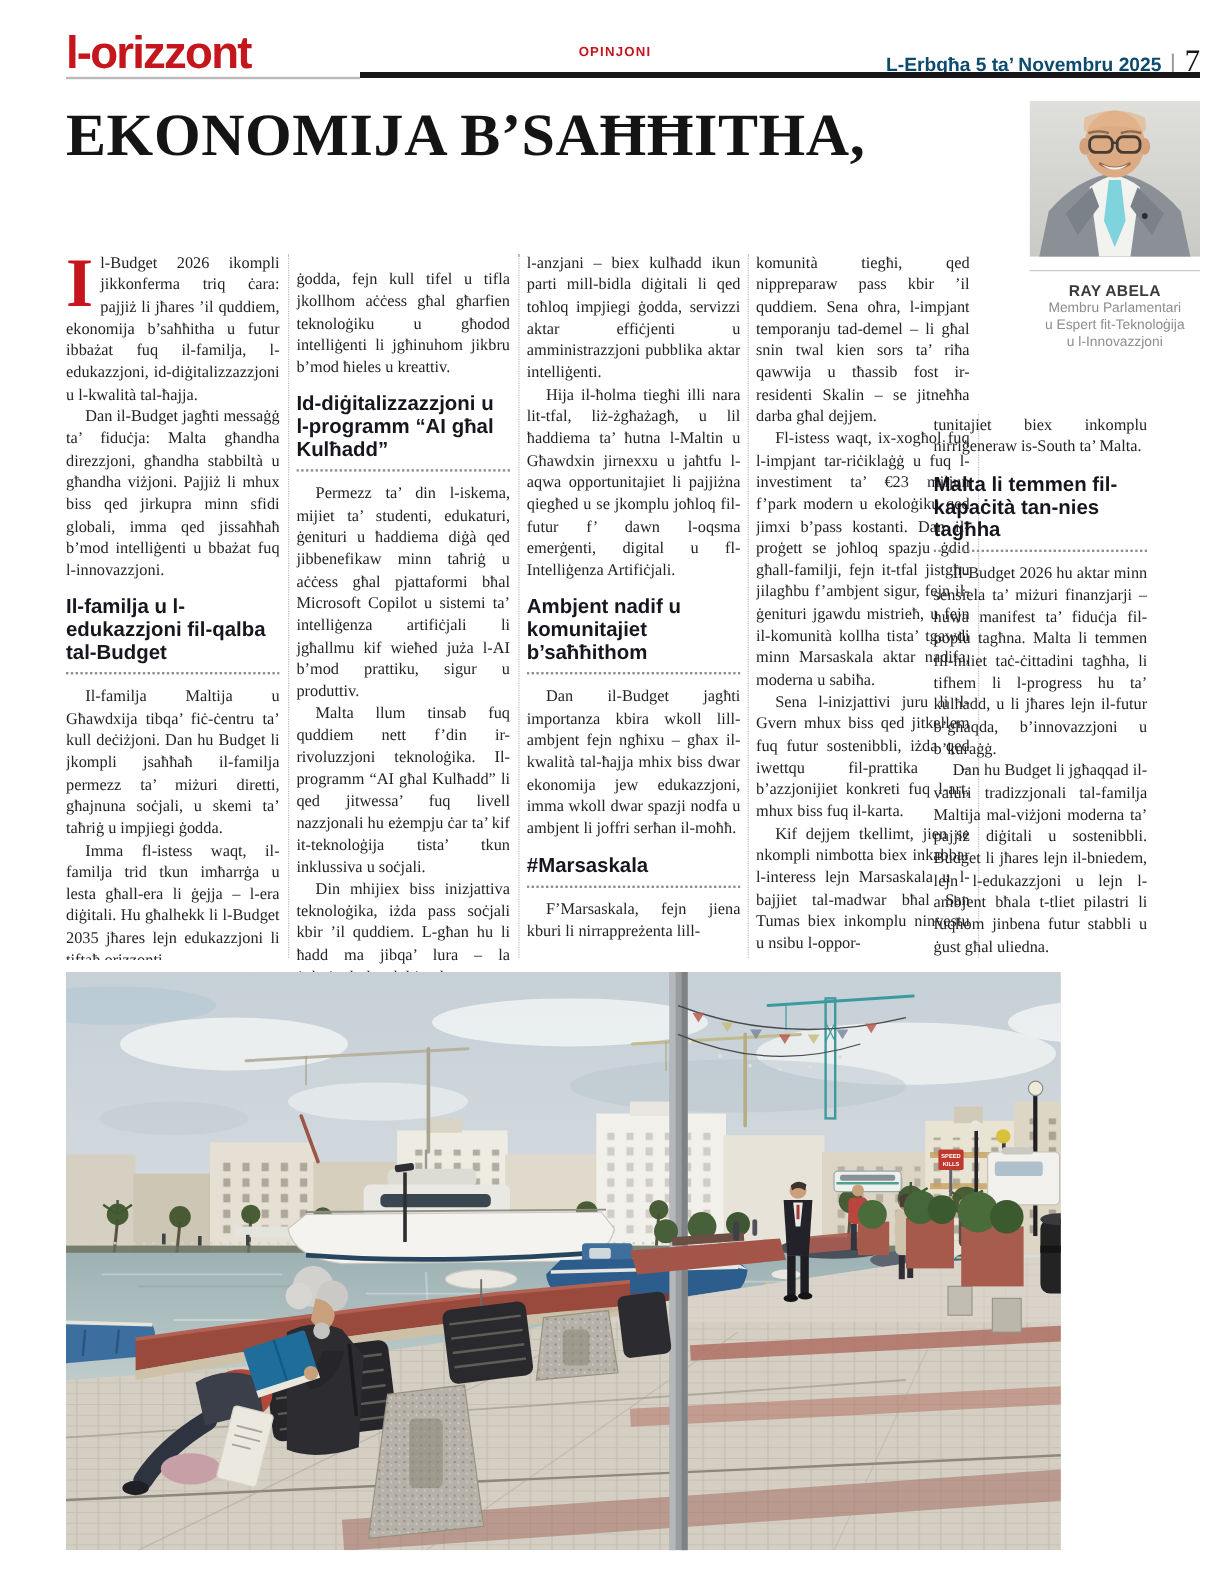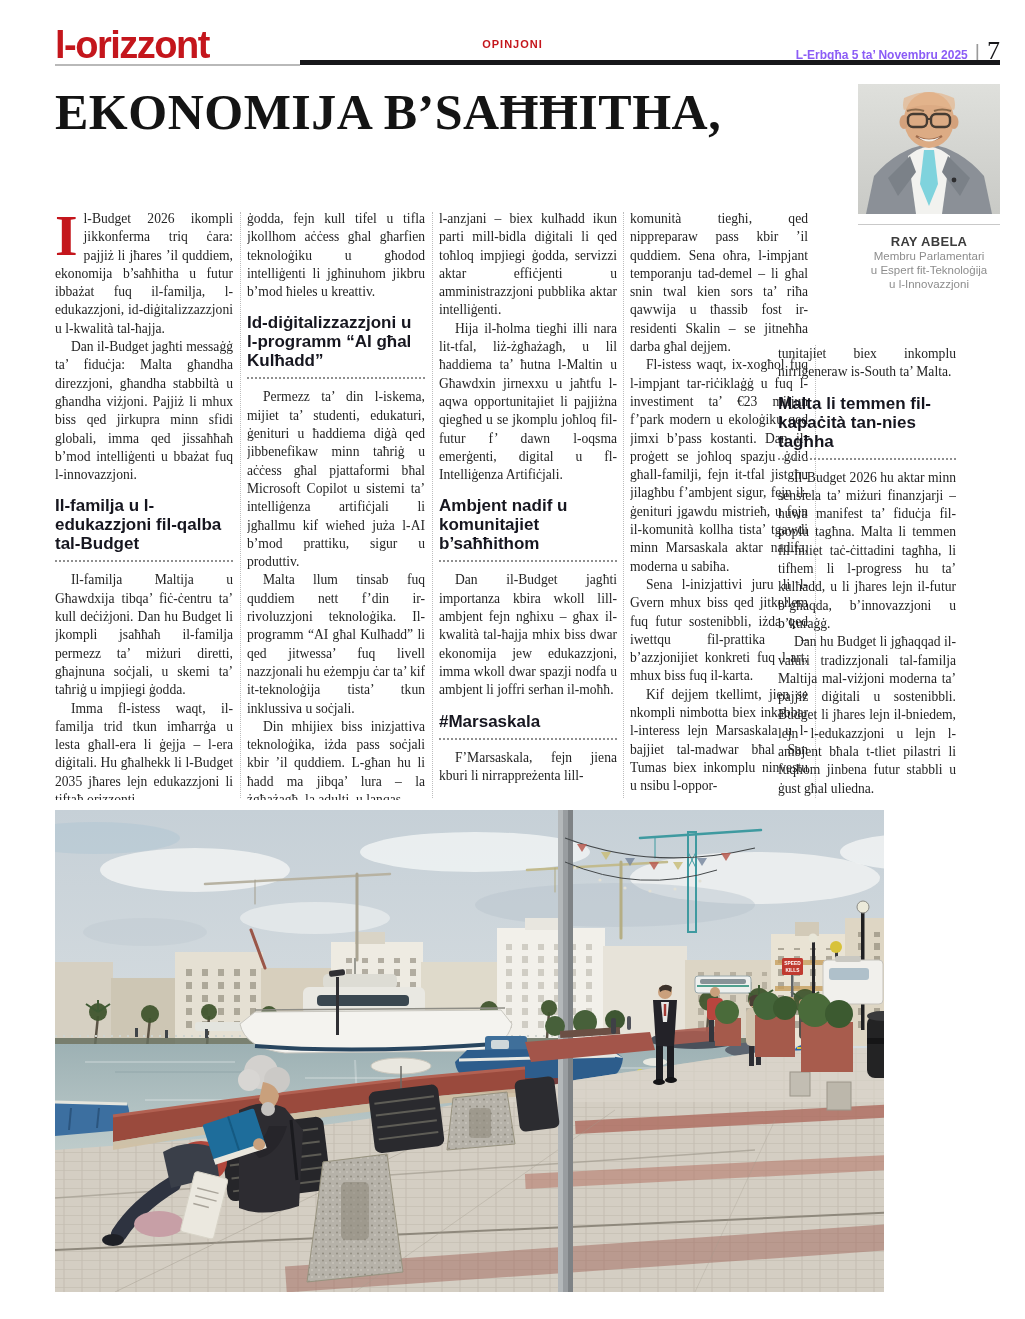--- a/index.html
+++ b/index.html
@@ -5,21 +5,21 @@
   html,body{margin:0;padding:0;}
   body{width:1025px;height:1319px;position:relative;background:#ffffff;
        font-family:"Liberation Sans",sans-serif;color:#1a1a1a;overflow:hidden;}
   .abs{position:absolute;}
 
   
   .logo{left:55px;top:24px;font-size:38px;font-weight:bold;letter-spacing:-1.5px;color:#c4161c;}
   .section-label{left:0;top:38px;width:1025px;text-align:center;font-size:11px;font-weight:bold;
                  letter-spacing:1px;color:#c4161c;}
   .dateline{top:36px;right:25px;display:flex;align-items:baseline;gap:7px;}
-  .dateline .date{font-size:12px;font-weight:bold;color:#8b5cf6;}
+  .dateline .date{font-size:16px;font-weight:bold;color:#0c4a6e;}
   .dateline .bar{color:#9a9a9a;font-size:20px;font-weight:normal;}
   .dateline .pno{font-family:"Liberation Serif",serif;font-size:26px;color:#17171a;}
   .rule-gray{left:55px;top:64px;width:245px;height:2px;background:#b9b9b9;}
   .rule-black{left:300px;top:60px;width:700px;height:5px;background:#17171a;}
 
   
   .headline{left:55px;top:84px;width:790px;font-family:"Liberation Serif",serif;
             font-weight:bold;font-size:50px;line-height:57px;color:#141414;letter-spacing:.5px;}
 
   
@@ -106,21 +106,21 @@
 <div class="colsep" style="left:815px;top:345px;height:453px"></div>
 
 <div class="col" style="left:55px;top:210px;height:590px">
   <p class="first"><span class="dropcap">I</span><span>l-Budget 2026 ikompli jikkonferma triq ċara: pajjiż li jħares ’il quddiem, ekonomija b’saħħitha u futur ibbażat fuq il-familja, l-edukazzjoni, id-diġitalizzazzjoni u l-kwalità tal-ħajja.</span></p>
   <p>Dan il-Budget jagħti messaġġ ta’ fiduċja: Malta għandha direzzjoni, għandha stabbiltà u għandha viżjoni. Pajjiż li mhux biss qed jirkupra minn sfidi globali, imma qed jissaħħaħ b’mod intelliġenti u bbażat fuq l-innovazzjoni.</p>
   <h3 class="subhead">Il-familja u l-edukazzjoni fil-qalba tal-Budget</h3>
   <p>Il-familja Maltija u Għawdxija tibqa’ fiċ-ċentru ta’ kull deċiżjoni. Dan hu Budget li jkompli jsaħħaħ il-familja permezz ta’ miżuri diretti, għajnuna soċjali, u skemi ta’ taħriġ u impjiegi ġodda.</p>
   <p>Imma fl-istess waqt, il-familja trid tkun imħarrġa u lesta għall-era li ġejja – l-era diġitali. Hu għalhekk li l-Budget 2035 jħares lejn edukazzjoni li tiftaħ orizzonti</p>
 </div>
 
-<div class="col" style="left:247px;top:210px;height:590px">
+<div class="col" style="left:247px;top:224px;height:590px">
   <p class="cont">ġodda, fejn kull tifel u tifla jkollhom aċċess għal għarfien teknoloġiku u għodod intelliġenti li jgħinuhom jikbru b’mod ħieles u kreattiv.</p>
   <h3 class="subhead">Id-diġitalizzazzjoni u l-programm “AI għal Kulħadd”</h3>
   <p>Permezz ta’ din l-iskema, mijiet ta’ studenti, edukaturi, ġenituri u ħaddiema diġà qed jibbenefikaw minn taħriġ u aċċess għal pjattaformi bħal Microsoft Copilot u sistemi ta’ intelliġenza artifiċjali li jgħallmu kif wieħed juża l-AI b’mod prattiku, sigur u produttiv.</p>
   <p>Malta llum tinsab fuq quddiem nett f’din ir-rivoluzzjoni teknoloġika. Il-programm “AI għal Kulħadd” li qed jitwessa’ fuq livell nazzjonali hu eżempju ċar ta’ kif it-teknoloġija tista’ tkun inklussiva u soċjali.</p>
   <p>Din mhijiex biss inizjattiva teknoloġika, iżda pass soċjali kbir ’il quddiem. L-għan hu li ħadd ma jibqa’ lura – la żgħażagħ, la adulti, u lanqas</p>
 </div>
 
 <div class="col" style="left:439px;top:210px;height:590px">
   <p class="cont">l-anzjani – biex kulħadd ikun parti mill-bidla diġitali li qed toħloq impjiegi ġodda, servizzi aktar effiċjenti u amministrazzjoni pubblika aktar intelliġenti.</p>
   <p>Hija il-ħolma tiegħi illi nara lit-tfal, liż-żgħażagħ, u lil ħaddiema ta’ ħutna l-Maltin u Għawdxin jirnexxu u jaħtfu l-aqwa opportunitajiet li pajjiżna qiegħed u se jkomplu joħloq fil-futur f’ dawn l-oqsma emerġenti, digital u fl-Intelliġenza Artifiċjali.</p>

